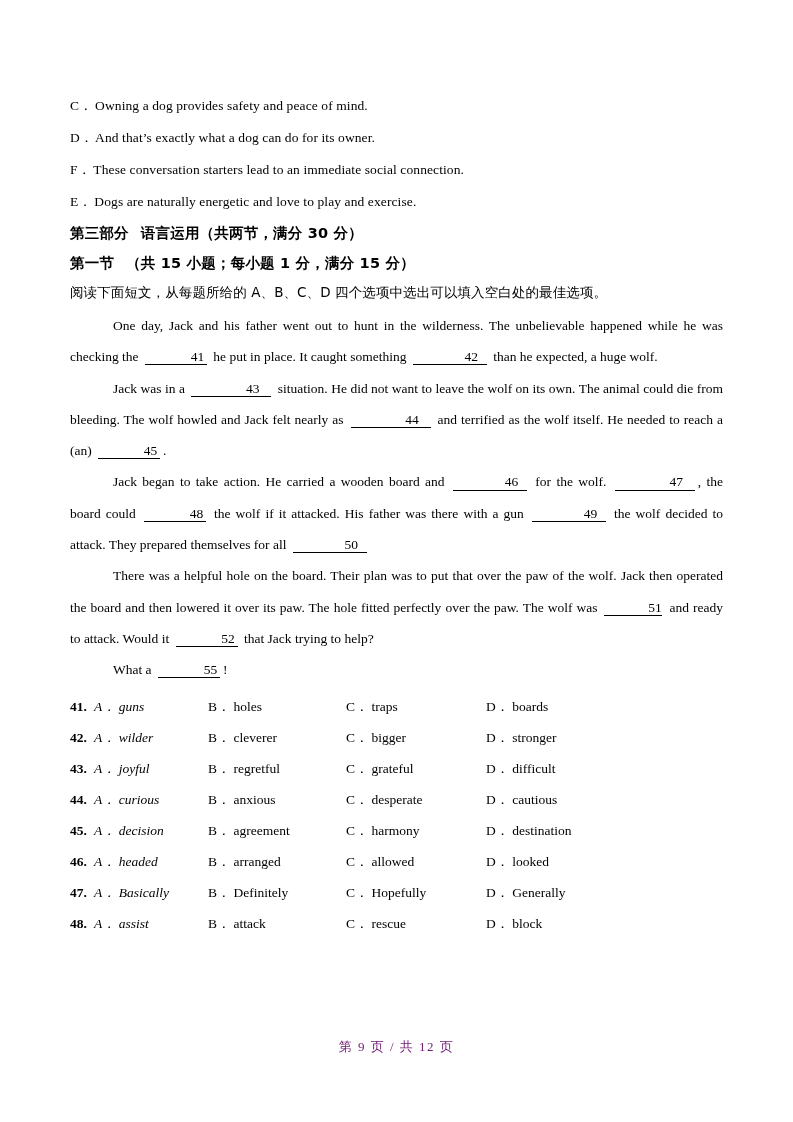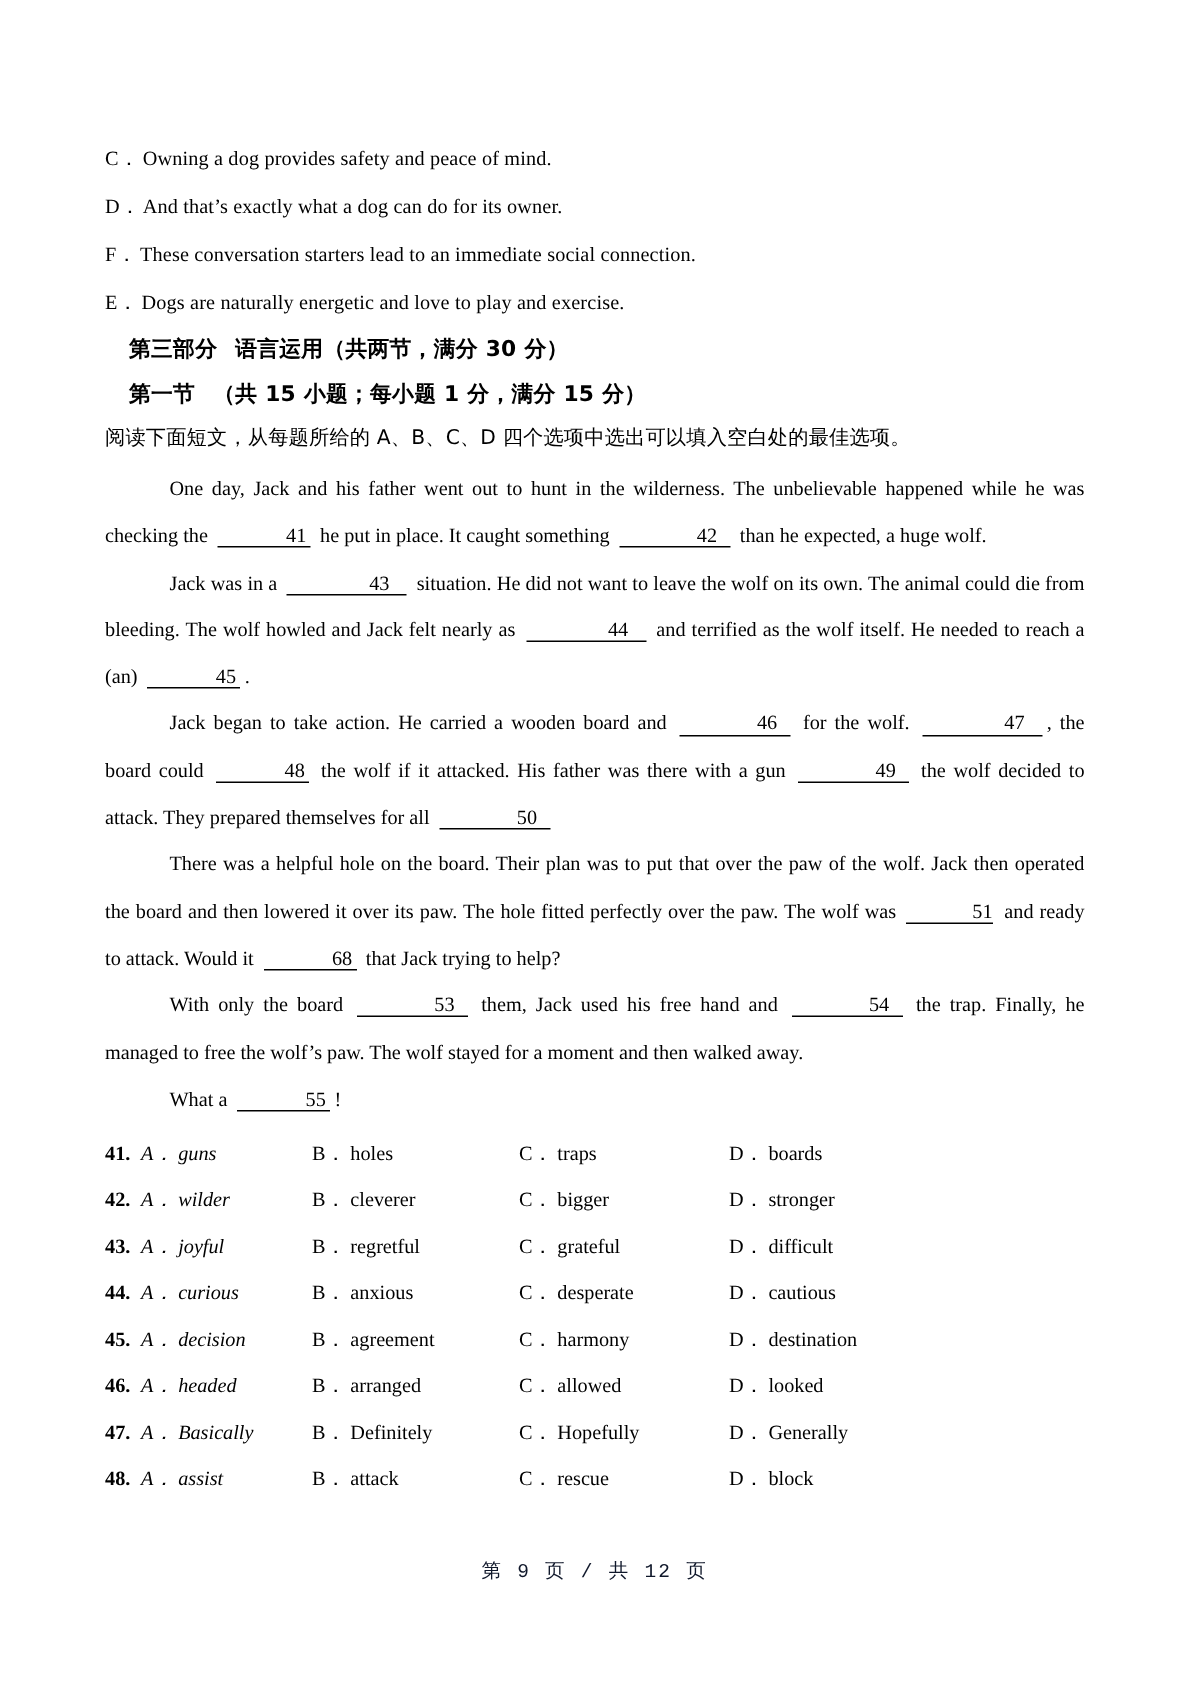--- a/index.html
+++ b/index.html
@@ -42,21 +42,21 @@
     min-width: 20px;
   }
   .stmt .lbl .dot { letter-spacing: -1px; }
 
   
   .cn-head {
     font-family: "DejaVu Sans", "Liberation Sans", sans-serif;
     font-weight: bold;
     font-size: 14.5px;
     line-height: 28px;
-    margin: 2px 0 0 16px;
+    margin: 2px 0 0 0;
     white-space: nowrap;
     letter-spacing: 0.2px;
   }
   .cn-head .gap { display: inline-block; width: 12px; }
   .cn-plain {
     font-family: "DejaVu Sans", "Liberation Sans", sans-serif;
     font-size: 13.5px;
     line-height: 28px;
     margin: 1px 0 4px 0;
     white-space: nowrap;
@@ -118,24 +118,24 @@
   .c-c { left: 276px; }
   .c-d { left: 416px; }
 
   
   .footer {
     position: absolute;
     left: 0;
     top: 1038px;
     width: 793px;
     text-align: center;
-    font-family: Liberation Mono, monospace;
+    font-family: Liberation Serif, serif;
     font-size: 13px;
     letter-spacing: 1.5px;
-    color: #0f172a;
+    color: #701a75;
   }
 </style>
 </head>
 <body>
 
 <div class="page">
   <div class="content">
 
     <div class="stmt-list">
       <div class="stmt">
@@ -190,31 +190,24 @@
       <span>the wolf if it attacked. His father was there with a gun</span>
       <span class="blank b-w2">49</span>
       <span>the wolf decided to attack. They prepared themselves for all</span>
       <span class="blank b-w2">50</span>
     </p>
 
     <p class="passage">
       <span>There was a helpful hole on the board. Their plan was to put that over the paw of the wolf. Jack then operated the board and then lowered it over its paw. The hole fitted perfectly over the paw. The wolf was</span>
       <span class="blank b-w4">51</span>
       <span>and ready to attack. Would it</span>
-      <span class="blank b-w1">68</span>
+      <span class="blank b-w1">52</span>
       <span>that Jack trying to help?</span>
     </p>
 
-    <p class="passage">
-      <span>With only the board</span>
-      <span class="blank b-w2">53</span>
-      <span>them, Jack used his free hand and</span>
-      <span class="blank b-w2">54</span>
-      <span>the trap. Finally, he managed to free the wolf’s paw. The wolf stayed for a moment and then walked away.</span>
-    </p>
 
     <p class="passage last-free">
       <span>What a</span>
       <span class="blank b-w1">55</span><span>!</span>
     </p>
 
     <div class="choices">
 
       <div class="choice-row">
         <span class="qnum"><span>41</span>.</span>

